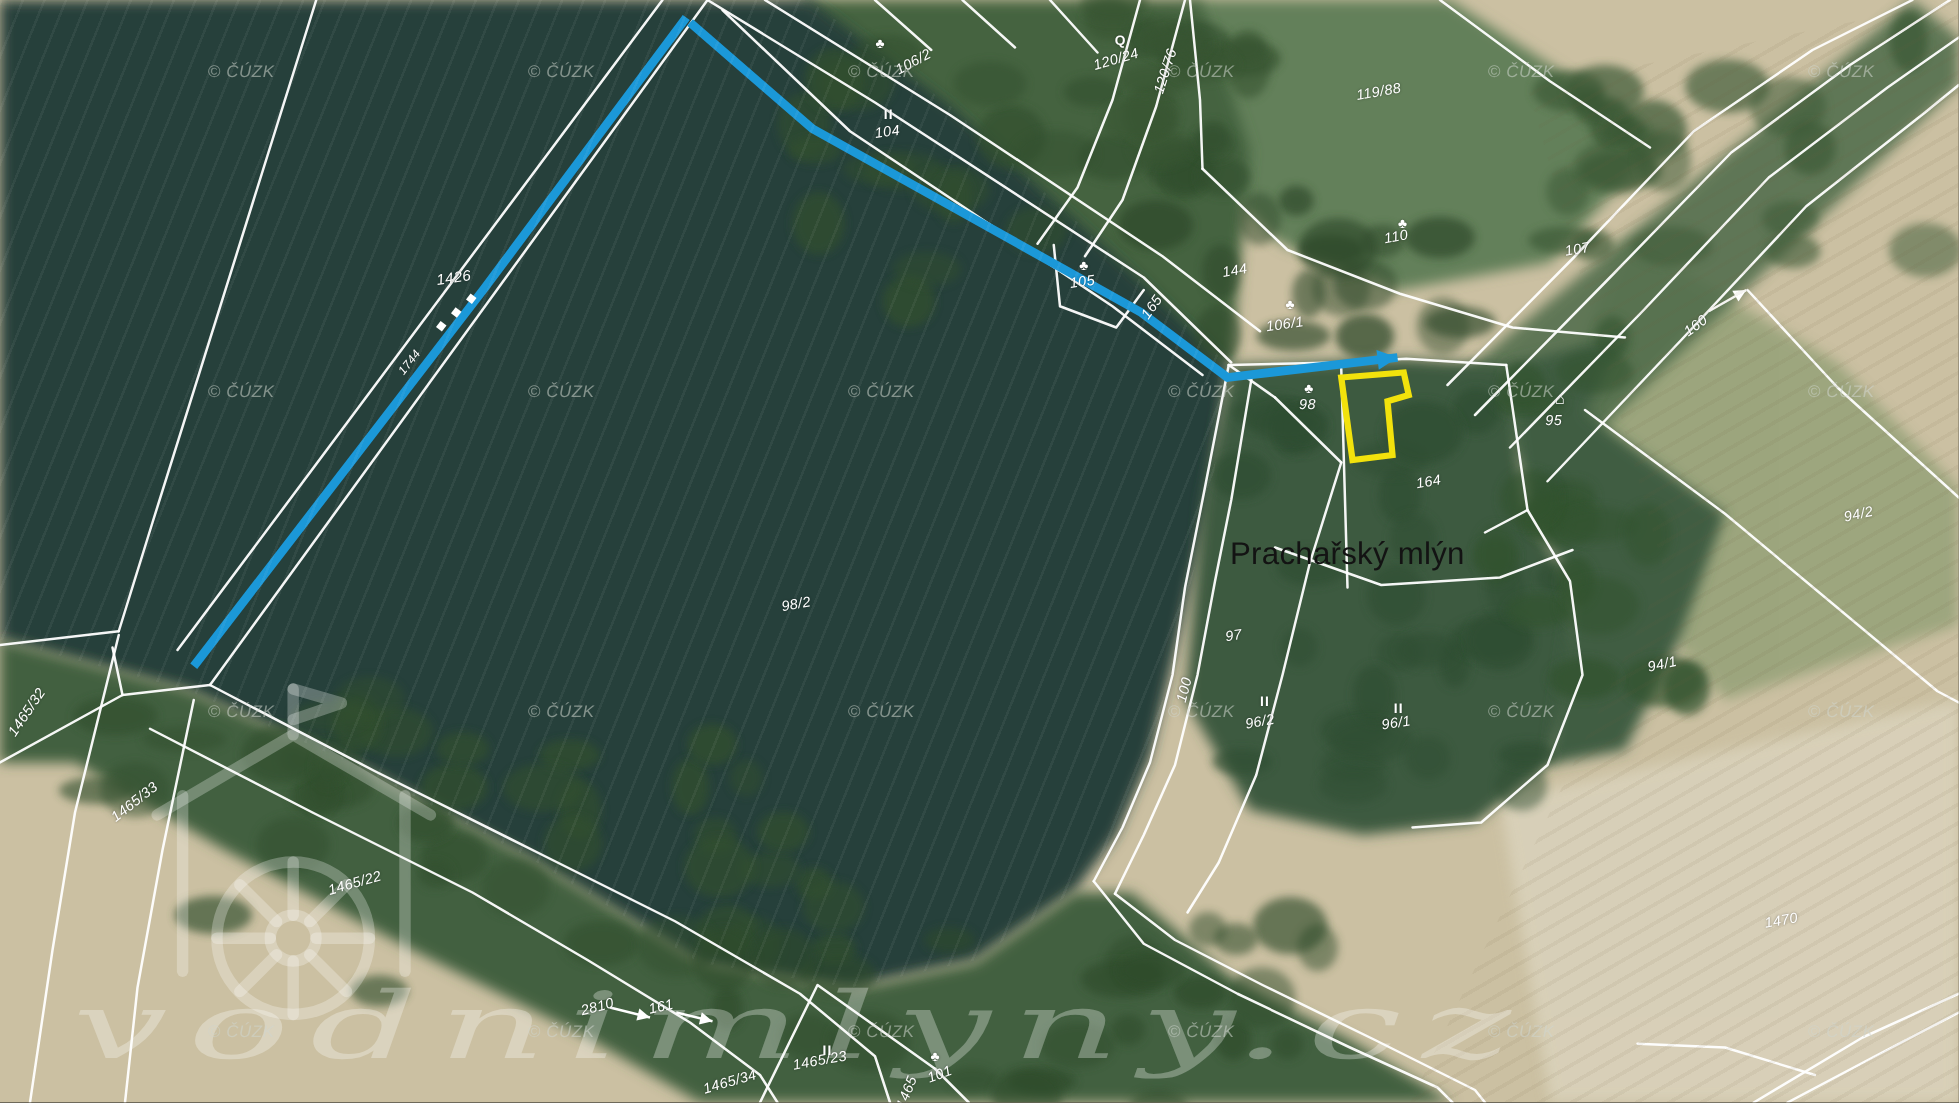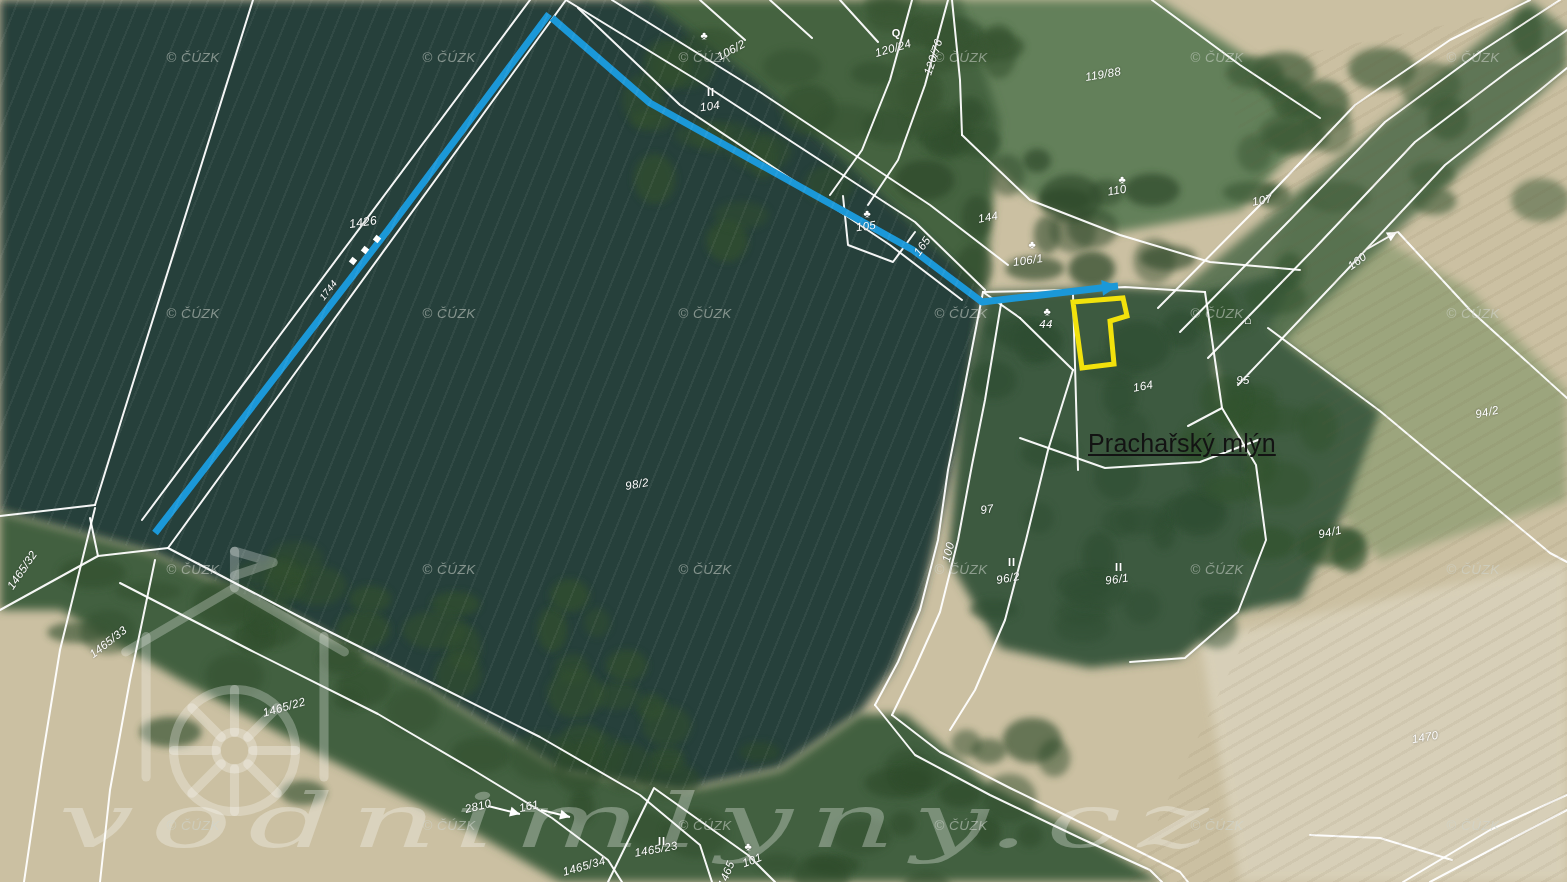--- a/index.html
+++ b/index.html
@@ -326,39 +326,39 @@
       <line x1="145" y1="225" x2="174" y2="254"></line>
       <line x1="174" y1="170" x2="145" y2="199"></line>
       <line x1="119" y1="225" x2="90" y2="254"></line>
       <line x1="132" y1="52" x2="132" y2="16"></line>
       <polyline points="132,16 170,27 132,40"></polyline>
     </g>
   </svg>
 
   <div class="site-mark">vodnimlyny.cz</div>
 
-  <div class="map-title" style="left: 1088px; top: 429px; text-decoration: underline;">Prachařský mlýn</div>
+  <div class="map-title" style="left: 984px; top: 429px;">Prachařský mlýn</div>
 
   <div id="overlay">
       <span class="lbl" style="left: 363px; top: 222px; transform: translate(-50%, -50%) rotate(-8deg); font-size: 12px;">1426</span>
       <span class="lbl" style="left: 328px; top: 290px; transform: translate(-50%, -50%) rotate(-52deg); font-size: 9.5px;">1744</span>
       <span class="lbl" style="left: 731px; top: 50px; transform: translate(-50%, -50%) rotate(-28deg); font-size: 11.5px;">106/2</span>
       <span class="lbl" style="left: 710px; top: 106px; transform: translate(-50%, -50%) rotate(-8deg); font-size: 11.5px;">104</span>
       <span class="lbl" style="left: 893px; top: 48px; transform: translate(-50%, -50%) rotate(-16deg); font-size: 11.5px;">120/24</span>
       <span class="lbl" style="left: 933px; top: 57px; transform: translate(-50%, -50%) rotate(-72deg); font-size: 11.5px;">120/76</span>
       <span class="lbl" style="left: 1103px; top: 74px; transform: translate(-50%, -50%) rotate(-10deg); font-size: 11.5px;">119/88</span>
       <span class="lbl" style="left: 1262px; top: 200px; transform: translate(-50%, -50%) rotate(-10deg); font-size: 11.5px;">107</span>
       <span class="lbl" style="left: 1117px; top: 190px; transform: translate(-50%, -50%) rotate(-10deg); font-size: 11.5px;">110</span>
       <span class="lbl" style="left: 988px; top: 217px; transform: translate(-50%, -50%) rotate(-10deg); font-size: 11.5px;">144</span>
       <span class="lbl" style="left: 1028px; top: 260px; transform: translate(-50%, -50%) rotate(-8deg); font-size: 11.5px;">106/1</span>
       <span class="lbl" style="left: 866px; top: 226px; transform: translate(-50%, -50%) rotate(-8deg); font-size: 11.5px;">105</span>
       <span class="lbl" style="left: 922px; top: 246px; transform: translate(-50%, -50%) rotate(-55deg); font-size: 11.5px;">165</span>
       <span class="lbl" style="left: 1357px; top: 261px; transform: translate(-50%, -50%) rotate(-36deg); font-size: 11.5px;">160</span>
-      <span class="lbl" style="left: 1243px; top: 337px; transform: translate(-50%, -50%) rotate(0deg); font-size: 11.5px; margin-top: 43px;">95</span>
-      <span class="lbl" style="left: 1046px; top: 324px; transform: translate(-50%, -50%) rotate(0deg); font-size: 11.5px;">44</span>
+      <span class="lbl" style="left: 1243px; top: 337px; transform: translate(-50%, -50%) rotate(0deg); font-size: 11.5px;">95</span>
+      <span class="lbl" style="left: 1046px; top: 324px; transform: translate(-50%, -50%) rotate(0deg); font-size: 11.5px;">98</span>
       <span class="lbl" style="left: 1143px; top: 386px; transform: translate(-50%, -50%) rotate(-10deg); font-size: 11.5px;">164</span>
       <span class="lbl" style="left: 1487px; top: 412px; transform: translate(-50%, -50%) rotate(-12deg); font-size: 11.5px;">94/2</span>
       <span class="lbl" style="left: 1330px; top: 532px; transform: translate(-50%, -50%) rotate(-12deg); font-size: 11.5px;">94/1</span>
       <span class="lbl" style="left: 987px; top: 509px; transform: translate(-50%, -50%) rotate(-8deg); font-size: 11.5px;">97</span>
       <span class="lbl" style="left: 1008px; top: 578px; transform: translate(-50%, -50%) rotate(-10deg); font-size: 11.5px;">96/2</span>
       <span class="lbl" style="left: 1117px; top: 579px; transform: translate(-50%, -50%) rotate(-8deg); font-size: 11.5px;">96/1</span>
       <span class="lbl" style="left: 948px; top: 552px; transform: translate(-50%, -50%) rotate(-76deg); font-size: 11.5px;">100</span>
       <span class="lbl" style="left: 637px; top: 484px; transform: translate(-50%, -50%) rotate(-10deg); font-size: 11.5px;">98/2</span>
       <span class="lbl" style="left: 22px; top: 570px; transform: translate(-50%, -50%) rotate(-56deg); font-size: 11.5px;">1465/32</span>
       <span class="lbl" style="left: 108px; top: 642px; transform: translate(-50%, -50%) rotate(-38deg); font-size: 11.5px;">1465/33</span>

